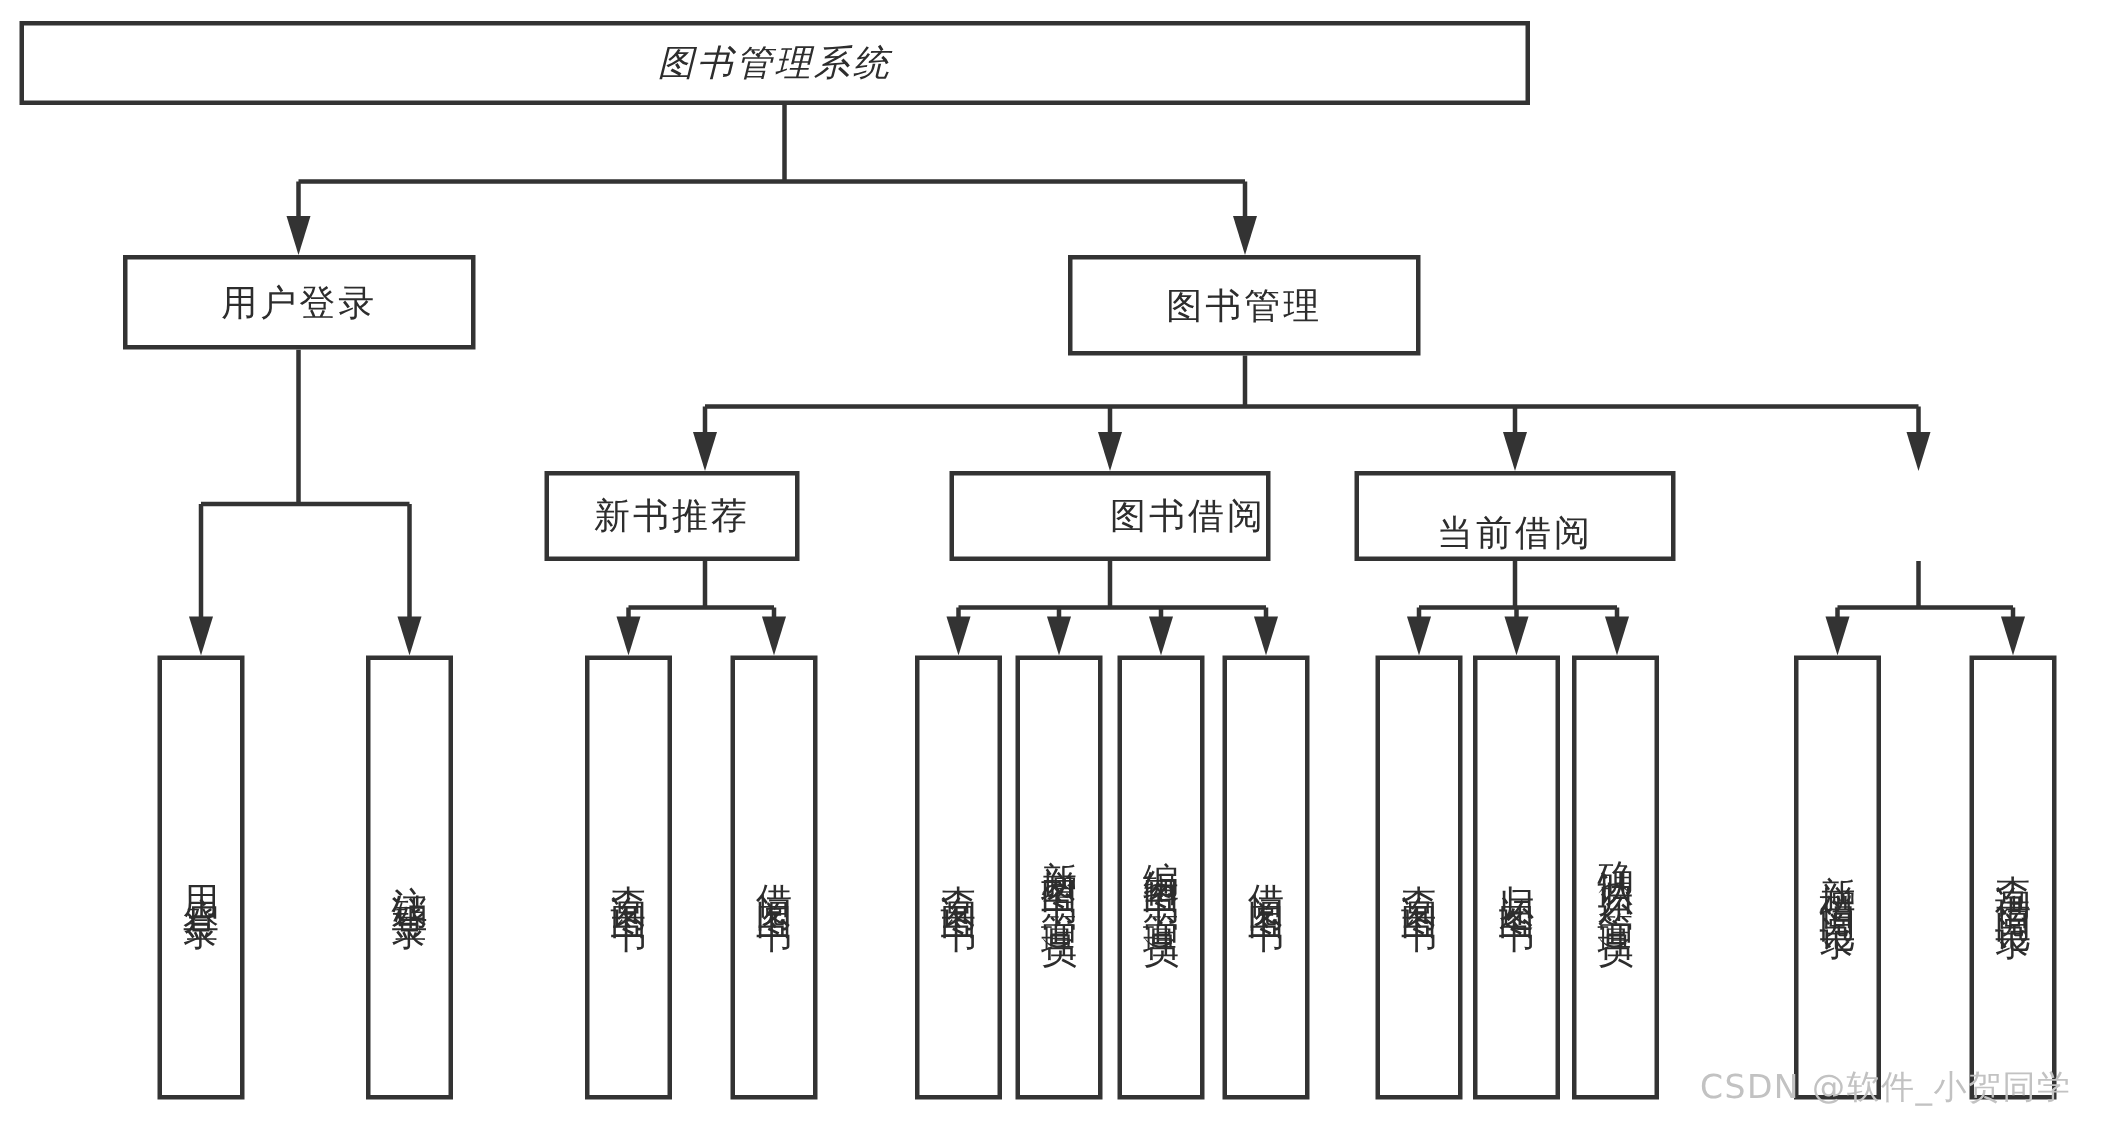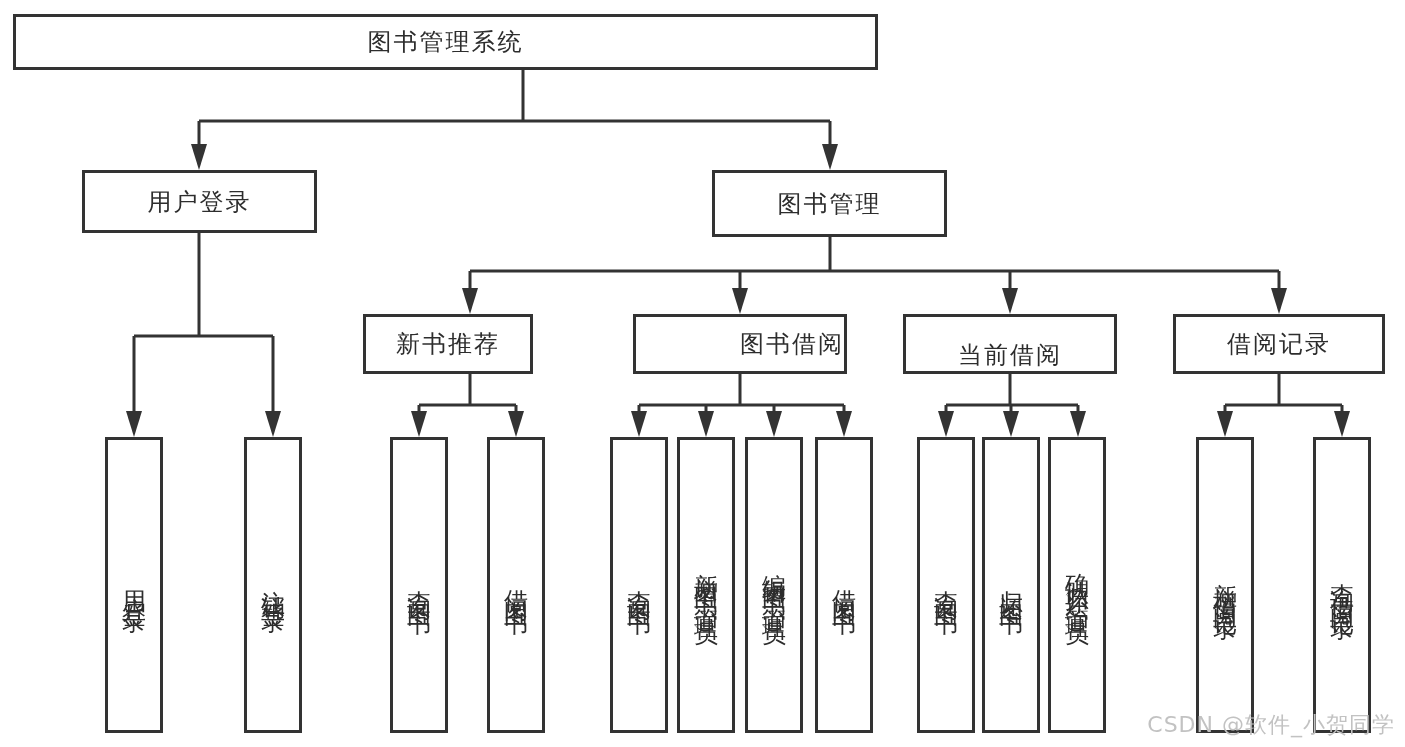--- a/index.html
+++ b/index.html
@@ -37,21 +37,21 @@
     letter-spacing: 2px;
     white-space: nowrap;
   }
   .vbox span {
     writing-mode: vertical-rl;
     font-size: 24px;
     letter-spacing: 7px;
     line-height: 1;
   }
   
-  .root  { left: 13px;   top: 14px;  width: 865px; height: 56px; }
+  .root  { left: 13px;   top: 14px;  width: 1007px; height: 56px; font-style: italic; }
   .b-user{ left: 82px;   top: 170px; width: 235px;  height: 63px; }
   .b-book{ left: 712px;  top: 170px; width: 235px;  height: 67px; }
   .l3-1  { left: 363px;  top: 314px; width: 170px;  height: 60px; }
   .l3-2  { left: 633px;  top: 314px; width: 214px;  height: 60px; justify-content: flex-end; }
   .l3-3  { left: 903px;  top: 314px; width: 214px;  height: 60px; align-items: flex-end; }
   .l3-4  { left: 1173px; top: 314px; width: 212px;  height: 60px; }
   
   .vbox  { top: 437px; width: 58px; height: 296px; }
   .a1 { left: 105px; }
   .a2 { left: 244px; }
@@ -61,21 +61,21 @@
   .c2 { left: 677px; }
   .c3 { left: 745px; }
   .c4 { left: 815px; }
   .d1 { left: 917px; }
   .d2 { left: 982px; }
   .d3 { left: 1048px; }
   .e1 { left: 1196px; }
   .e2 { left: 1313px; }
   .watermark {
     position: absolute;
-    right: 10px;
+    right: 24px;
     top: 710px;
     font-size: 22px;
     color: #c2c2c2;
     z-index: 6;
     white-space: nowrap;
     letter-spacing: 1px;
   }
 </style>
 </head>
 <body>
@@ -138,23 +138,20 @@
 
   <div class="box hbox l3-1">
     <span>新书推荐</span>
   </div>
   <div class="box hbox l3-2">
     <span>图书借阅</span>
   </div>
   <div class="box hbox l3-3">
     <span>当前借阅</span>
   </div>
-  <div class="box hbox l3-4">
-    <span>借阅记录</span>
-  </div>
 
   <div class="box vbox a1">
     <span>用户登录</span>
   </div>
   <div class="box vbox a2">
     <span>注销登录</span>
   </div>
 
   <div class="box vbox b1">
     <span>查询图书</span>

